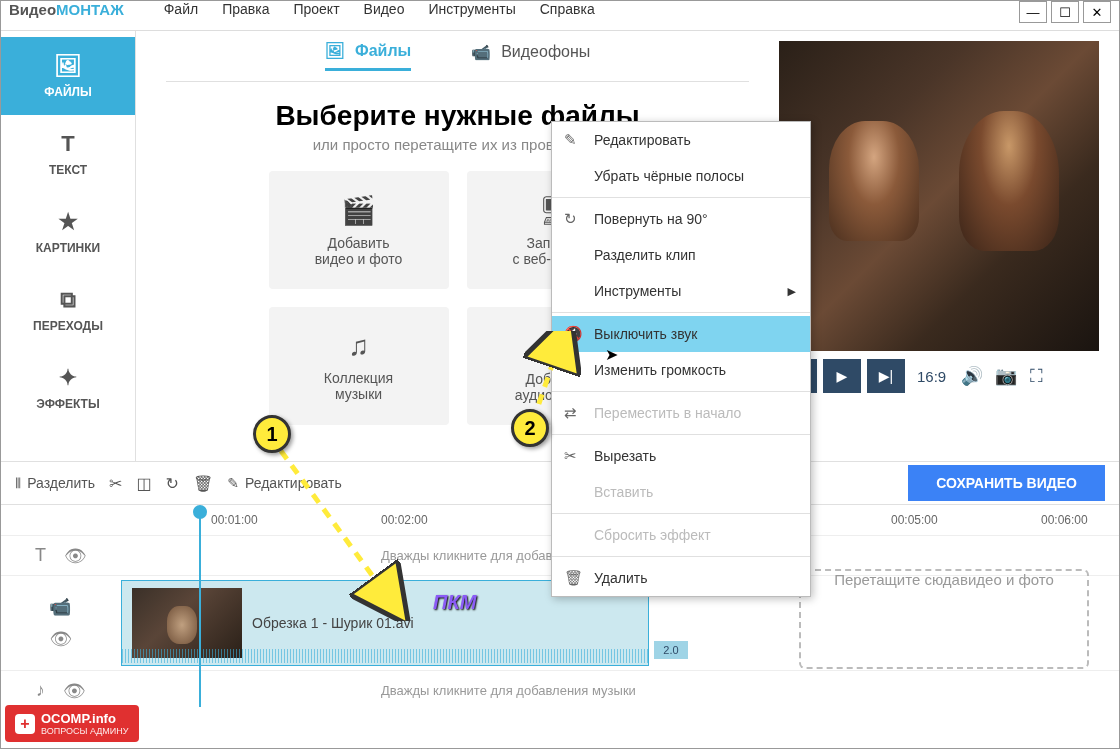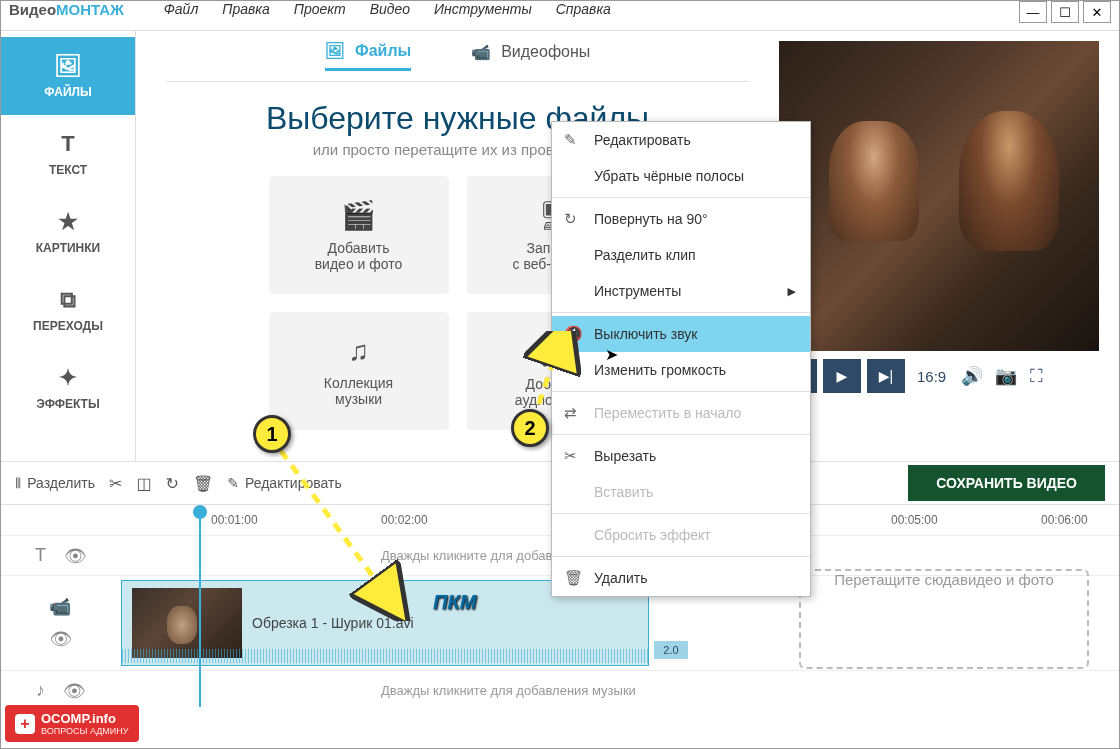--- a/index.html
+++ b/index.html
@@ -3,55 +3,55 @@
 <meta charset="utf-8">
 <style>
 * { margin: 0; padding: 0; box-sizing: border-box; font-family: Arial, sans-serif; }
 body { background: #fff; width: 1120px; height: 749px; position: relative; overflow: hidden; border: 1px solid #999; }
 
 .titlebar { height: 30px; display: flex; align-items: flex-start; padding: 0 8px; border-bottom: 1px solid #ddd; }
 .logo { font-weight: bold; font-size: 15px; }
 .logo-v { color: #555; }
 .logo-m { color: #3aafda; }
 .menubar { display: flex; gap: 24px; margin-left: 40px; font-size: 14px; color: #333; flex: 1; }
-.menubar span { cursor: pointer; font-style: italic; }
+.menubar span { cursor: pointer; }
 .winctrl { display: flex; gap: 4px; }
 .winctrl div { width: 28px; height: 22px; border: 1px solid #999; display: flex; align-items: center; justify-content: center; font-size: 13px; cursor: pointer; }
 
 .main { display: flex; height: 430px; }
 .sidebar { width: 135px; background: #fff; border-right: 1px solid #e0e0e0; padding-top: 6px; }
 .sidebar-item { height: 78px; display: flex; flex-direction: column; align-items: center; justify-content: center; gap: 6px; font-size: 12px; font-weight: bold; color: #555; cursor: pointer; }
 .sidebar-item.active { background: #3aafda; color: #fff; }
 .sidebar-ic { font-size: 22px; }
 
 .content { flex: 1; padding: 10px 0 0 0; position: relative; }
 .tabs { display: flex; justify-content: center; gap: 60px; border-bottom: 1px solid #e0e0e0; padding-bottom: 10px; margin: 0 30px; }
 .tab { display: flex; align-items: center; gap: 10px; font-size: 16px; color: #555; padding-bottom: 8px; cursor: pointer; }
 .tab.active { color: #3aafda; border-bottom: 3px solid #3aafda; font-weight: bold; }
 
 .headline { text-align: center; margin-top: 18px; }
-.headline h2 { font-size: 32px; color: #0c4a6e; font-weight: normal; }
+.headline h2 { font-size: 28px; color: #000000; font-weight: bold; }
 .headline p { font-size: 15px; color: #888; margin-top: 4px; }
 
 .tiles { display: grid; grid-template-columns: 180px 180px; gap: 18px; justify-content: center; margin-top: 18px; }
 .tile { height: 118px; background: #f3f3f3; border-radius: 4px; display: flex; flex-direction: column; align-items: center; justify-content: center; gap: 8px; cursor: pointer; font-size: 14px; color: #555; text-align: center; }
 .tile-ic { font-size: 28px; color: #555; }
 
 .preview { width: 340px; position: relative; padding: 10px 14px 0 0; }
 .preview-img { width: 320px; height: 310px; background: linear-gradient(135deg, #2a2018 0%, #4a3528 30%, #6b4a35 50%, #3a2a1e 70%, #1a1410 100%); position: relative; overflow: hidden; }
 .preview-img::before { content: ""; position: absolute; left: 50px; top: 80px; width: 90px; height: 120px; background: radial-gradient(ellipse at 50% 30%, #d4a580 0%, #8b5a3a 40%, #4a2f1e 100%); border-radius: 40% 40% 20% 20%; }
 .preview-img::after { content: ""; position: absolute; right: 40px; top: 70px; width: 100px; height: 140px; background: radial-gradient(ellipse at 50% 25%, #c89868 0%, #7a4a2e 40%, #3a2418 100%); border-radius: 45% 45% 25% 25%; }
 .playbar { display: flex; align-items: center; gap: 6px; margin-top: 8px; }
 .pbtn { width: 38px; height: 34px; background: #2f4a66; color: #fff; display: flex; align-items: center; justify-content: center; font-size: 14px; cursor: pointer; }
 .aspect { color: #2f4a66; font-size: 15px; margin: 0 6px; }
 .pic { color: #2f4a66; font-size: 18px; cursor: pointer; margin: 0 3px; }
 
 .toolbar { height: 44px; display: flex; align-items: center; padding: 0 14px; border-top: 1px solid #e0e0e0; border-bottom: 1px solid #e0e0e0; gap: 14px; color: #555; }
 .tbtn { display: flex; align-items: center; gap: 6px; font-size: 14px; cursor: pointer; }
-.save { margin-left: auto; background: #14532d; color: #fff; padding: 10px 28px; font-weight: bold; font-size: 14px; cursor: pointer; }
+.save { margin-left: auto; background: #3b82f6; color: #fff; padding: 10px 28px; font-weight: bold; font-size: 14px; cursor: pointer; }
 
 .timeline { position: relative; height: 230px; }
 .ruler { height: 30px; display: flex; align-items: center; padding-left: 140px; font-size: 12px; color: #666; position: relative; }
 .ruler span { position: absolute; }
 .playhead { position: absolute; left: 198px; top: 2px; width: 2px; height: 200px; background: #3aafda; z-index: 5; }
 .playhead::before { content: ""; position: absolute; top: -2px; left: -6px; width: 14px; height: 14px; background: #3aafda; border-radius: 50%; }
 
 .track { display: flex; align-items: center; height: 40px; border-top: 1px solid #eee; }
 .track-head { width: 120px; display: flex; align-items: center; justify-content: center; gap: 18px; color: #888; font-size: 18px; }
 .track-body { flex: 1; height: 100%; position: relative; font-size: 13px; color: #999; display: flex; align-items: center; }
@@ -74,21 +74,21 @@
 .ctx-ic { position: absolute; left: 12px; font-size: 15px; color: #666; }
 .ctx-arrow { margin-left: auto; font-size: 11px; }
 .ctx-sep { height: 1px; background: #e0e0e0; margin: 3px 0; }
 
 
 .badge { position: absolute; width: 38px; height: 38px; background: #ffeb3b; border: 3px solid #333; border-radius: 50%; display: flex; align-items: center; justify-content: center; font-weight: bold; font-size: 20px; z-index: 200; box-shadow: 2px 2px 4px rgba(0,0,0,0.4); }
 .b1 { left: 252px; top: 414px; }
 .b2 { left: 510px; top: 408px; }
 .arrow-svg { position: absolute; z-index: 190; pointer-events: none; }
 .cursor { position: absolute; left: 604px; top: 344px; z-index: 210; font-size: 16px; }
-.nkm { position: absolute; left: 432px; top: 590px; color: #0369a1; font-weight: bold; font-size: 20px; z-index: 200; text-shadow: 1px 1px 2px #000; font-style: italic; }
+.nkm { position: absolute; left: 432px; top: 590px; color: #8b5cf6; font-weight: bold; font-size: 20px; z-index: 200; text-shadow: 1px 1px 2px #000; font-style: italic; }
 
 .watermark { position: absolute; left: 4px; bottom: 6px; background: #e03030; color: #fff; padding: 6px 10px; border-radius: 4px; font-size: 13px; font-weight: bold; z-index: 300; display: flex; align-items: center; gap: 6px; }
 .watermark .plus { background: #fff; color: #e03030; width: 20px; height: 20px; border-radius: 4px; display: flex; align-items: center; justify-content: center; font-size: 16px; }
 .watermark small { display: block; font-size: 9px; font-weight: normal; opacity: 0.9; }
 </style>
 </head>
 <body>
 
 <div class="titlebar">
   <span class="logo">

